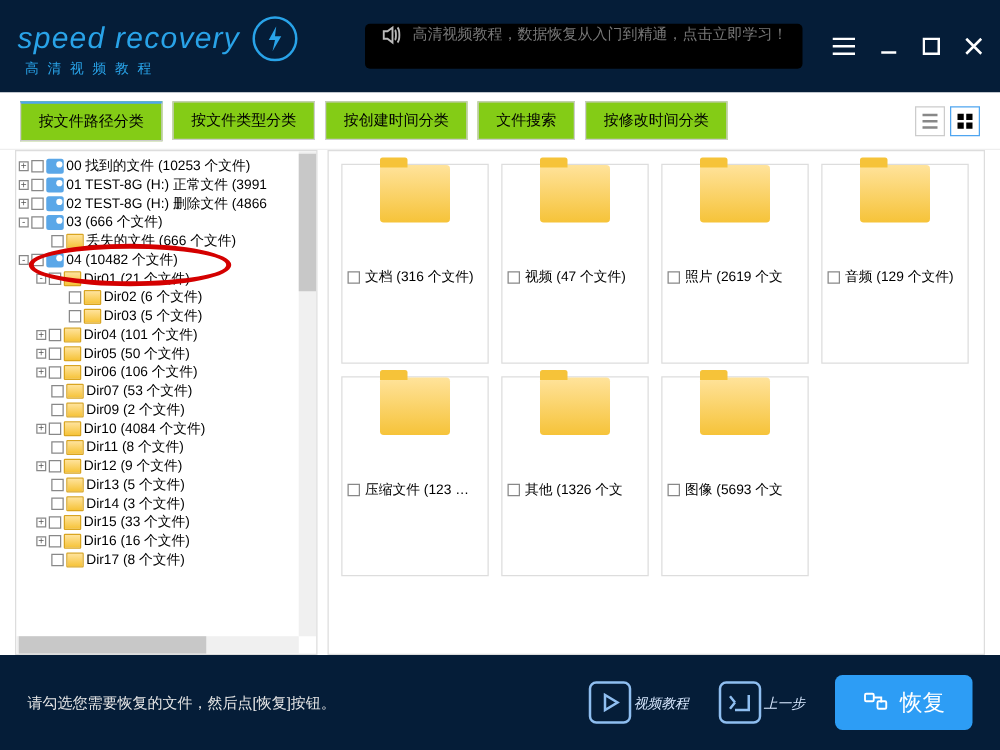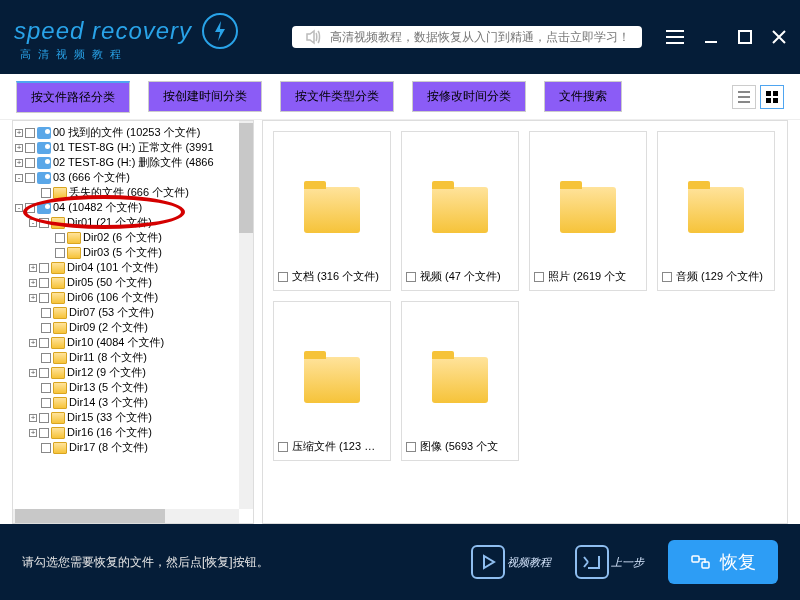--- a/index.html
+++ b/index.html
@@ -2,58 +2,58 @@
 <html><head>
 <meta charset="utf-8">
 <style>
   *{margin:0;padding:0;box-sizing:border-box;font-family:"Microsoft YaHei",Arial,sans-serif;}
   body{background:#fff;width:800px;height:600px;overflow:hidden;}
   .titlebar{background:#051d38;height:74px;display:flex;align-items:center;padding:0 14px;}
   .logo{color:#29a3e8;display:flex;flex-direction:column;align-items:flex-start;}
   .logo-top{font-size:24px;font-style:italic;font-weight:300;letter-spacing:1px;display:flex;align-items:center;gap:6px;}
   .logo-sub{font-size:11px;letter-spacing:7px;margin-top:-2px;margin-left:6px;color:#29a3e8;}
   .logo-badge{width:36px;height:36px;border:2px solid #29a3e8;border-radius:50%;display:inline-flex;align-items:center;justify-content:center;margin-left:4px;}
-  .promo{flex:0 0 auto;margin-left:54px;background:#ffffff;height:22px;border-radius:4px;display:flex;align-items:center;padding:0 12px;gap:8px;}
+  .promo{flex:0 0 auto;margin-left:54px;background:#000000;height:36px;border-radius:4px;display:flex;align-items:flex-start;padding:0 12px;gap:8px;}
   .promo-text{font-size:12px;color:#777;}
   .winctrl{margin-left:auto;display:flex;gap:20px;align-items:center;}
   .winctrl span{color:#fff;font-size:18px;}
   .toolbar{background:#fff;height:46px;display:flex;align-items:center;padding:0 16px;border-bottom:1px solid #eee;}
-  .tab{border:1px solid #ccc;padding:6px 14px;font-size:12px;margin-right:18px;background:#8b5cf6;cursor:pointer;}
+  .tab{border:1px solid #ccc;padding:6px 14px;font-size:12px;margin-right:8px;background:#84cc16;cursor:pointer;}
   .tab.active{border-top:2px solid #4fa5f0;}
   .viewbtns{margin-left:auto;display:flex;gap:4px;}
   .vbtn{width:24px;height:24px;border:1px solid #ccc;display:flex;align-items:center;justify-content:center;}
   .vbtn.active{border-color:#4fa5f0;color:#4fa5f0;}
   .main{display:flex;height:404px;}
   .tree{width:242px;border:1px solid #ddd;margin:0 4px 0 12px;overflow:hidden;font-size:11px;position:relative;}
   .tree-inner{padding:4px 2px;}
   .node{display:flex;align-items:center;height:15px;white-space:nowrap;gap:2px;}
   .node .sq{width:8px;height:8px;border:1px solid #888;display:inline-block;font-size:8px;line-height:6px;text-align:center;color:#555;}
   .node .cb{width:10px;height:10px;border:1px solid #888;display:inline-block;}
   .node .fic{width:14px;height:12px;display:inline-block;background:linear-gradient(#ffe39b,#f6c339);border:1px solid #d9a520;border-radius:1px;}
   .node .dic{width:14px;height:12px;display:inline-block;background:#5aa7e8;border-radius:2px;position:relative;}
   .node .dic::after{content:"";position:absolute;right:1px;top:2px;width:5px;height:5px;background:#fff;border-radius:50%;}
   .ind1{padding-left:0px;} .ind2{padding-left:14px;} .ind3{padding-left:28px;}
   .circle-mark{position:absolute;left:10px;top:74px;width:162px;height:34px;border:4px solid #d40000;border-radius:50%;pointer-events:none;}
   .tree-scroll{position:absolute;right:0;top:0;bottom:14px;width:14px;background:#f0f0f0;}
   .tree-scroll .thumb{background:#c8c8c8;width:100%;height:110px;margin-top:2px;}
   .tree-hscroll{position:absolute;left:0;right:14px;bottom:0;height:14px;background:#f0f0f0;display:flex;align-items:center;}
   .tree-hscroll .thumb{background:#c8c8c8;height:100%;width:150px;margin-left:2px;}
   .grid{flex:1;border:1px solid #ddd;margin:0 12px 0 4px;padding:10px;display:flex;flex-wrap:wrap;gap:10px;align-content:flex-start;}
-  .card{width:118px;height:160px;border:1px solid #ddd;display:flex;flex-direction:column;align-items:center;justify-content:flex-end;padding-bottom:6px;}
+  .card{width:118px;height:160px;border:1px solid #ddd;display:flex;flex-direction:column;align-items:center;justify-content:flex-start;padding-bottom:6px;}
   .card .folder{width:56px;height:46px;background:linear-gradient(#ffe39b,#f6c339);border-radius:3px;position:relative;margin-bottom:36px;}
   .card .folder::before{content:"";position:absolute;top:-6px;left:0;width:22px;height:8px;background:#f6c339;border-radius:2px 2px 0 0;}
   .card .cap{display:flex;align-items:center;gap:4px;font-size:11px;width:100%;padding:0 4px;}
   .card .cap .cb{width:10px;height:10px;border:1px solid #888;display:inline-block;flex:0 0 auto;}
   .card .cap span{white-space:nowrap;overflow:hidden;text-overflow:ellipsis;}
   .footer{background:#051d38;height:76px;display:flex;align-items:center;padding:0 22px;color:#fff;}
   .hint{font-size:12px;color:#e6e6e6;}
   .fbtns{margin-left:auto;display:flex;align-items:center;gap:24px;}
   .fbox{display:flex;flex-direction:row;align-items:center;gap:2px;font-size:11px;color:#d8e8ff;font-style:italic;}
   .fbox .ico{width:34px;height:34px;border:2px solid #8fbef0;border-radius:6px;display:flex;align-items:center;justify-content:center;}
-  .recover{background:#2d9df5;display:flex;align-items:center;gap:8px;padding:10px 22px;border-radius:6px;font-size:18px;}
+  .recover{background:#2d9df5;display:flex;gap:8px;padding:10px 22px;border-radius:6px;font-size:18px;}
   .recover .ric{width:22px;height:22px;}
   svg{display:block;}
 </style>
 </head>
 <body>
 
 <div class="titlebar">
   <div class="logo">
     <div class="logo-top">
       <span>speed recovery</span>
@@ -92,24 +92,24 @@
     <span>
         <svg width="14" height="14" viewBox="0 0 14 14">
           <path d="M1 1l12 12M13 1L1 13" stroke="#fff" stroke-width="2"></path>
         </svg>
       </span>
   </div>
 </div>
 
 <div class="toolbar">
   <div class="tab active">按文件路径分类</div>
+  <div class="tab">按文件类型分类</div>
   <div class="tab">按创建时间分类</div>
-  <div class="tab">按文件类型分类</div>
+  <div class="tab">文件搜索</div>
   <div class="tab">按修改时间分类</div>
-  <div class="tab">文件搜索</div>
   <div class="viewbtns">
     <div class="vbtn">
         <svg width="14" height="14" viewBox="0 0 14 14">
           <path d="M1 2h12M1 7h12M1 12h12" stroke="#888" stroke-width="2"></path>
         </svg>
       </div>
     <div class="vbtn active">
         <svg width="14" height="14" viewBox="0 0 14 14">
           <rect x="1" y="1" width="5" height="5"></rect>
           <rect x="8" y="1" width="5" height="5"></rect>
@@ -291,20 +291,27 @@
         <div class="cap">
           <span class="cb"></span>
           <span>音频 (129 个文件)</span>
         </div>
       </div>
       <div class="card">
         <div class="folder"></div>
         <div class="cap">
           <span class="cb"></span>
           <span>压缩文件 (123 …</span>
+        </div>
+      </div>
+      <div class="card">
+        <div class="folder"></div>
+        <div class="cap">
+          <span class="cb"></span>
+          <span>其他 (1326 个文</span>
         </div>
       </div>
       <div class="card">
         <div class="folder"></div>
         <div class="cap">
           <span class="cb"></span>
           <span>图像 (5693 个文</span>
         </div>
       </div>
     </div>

